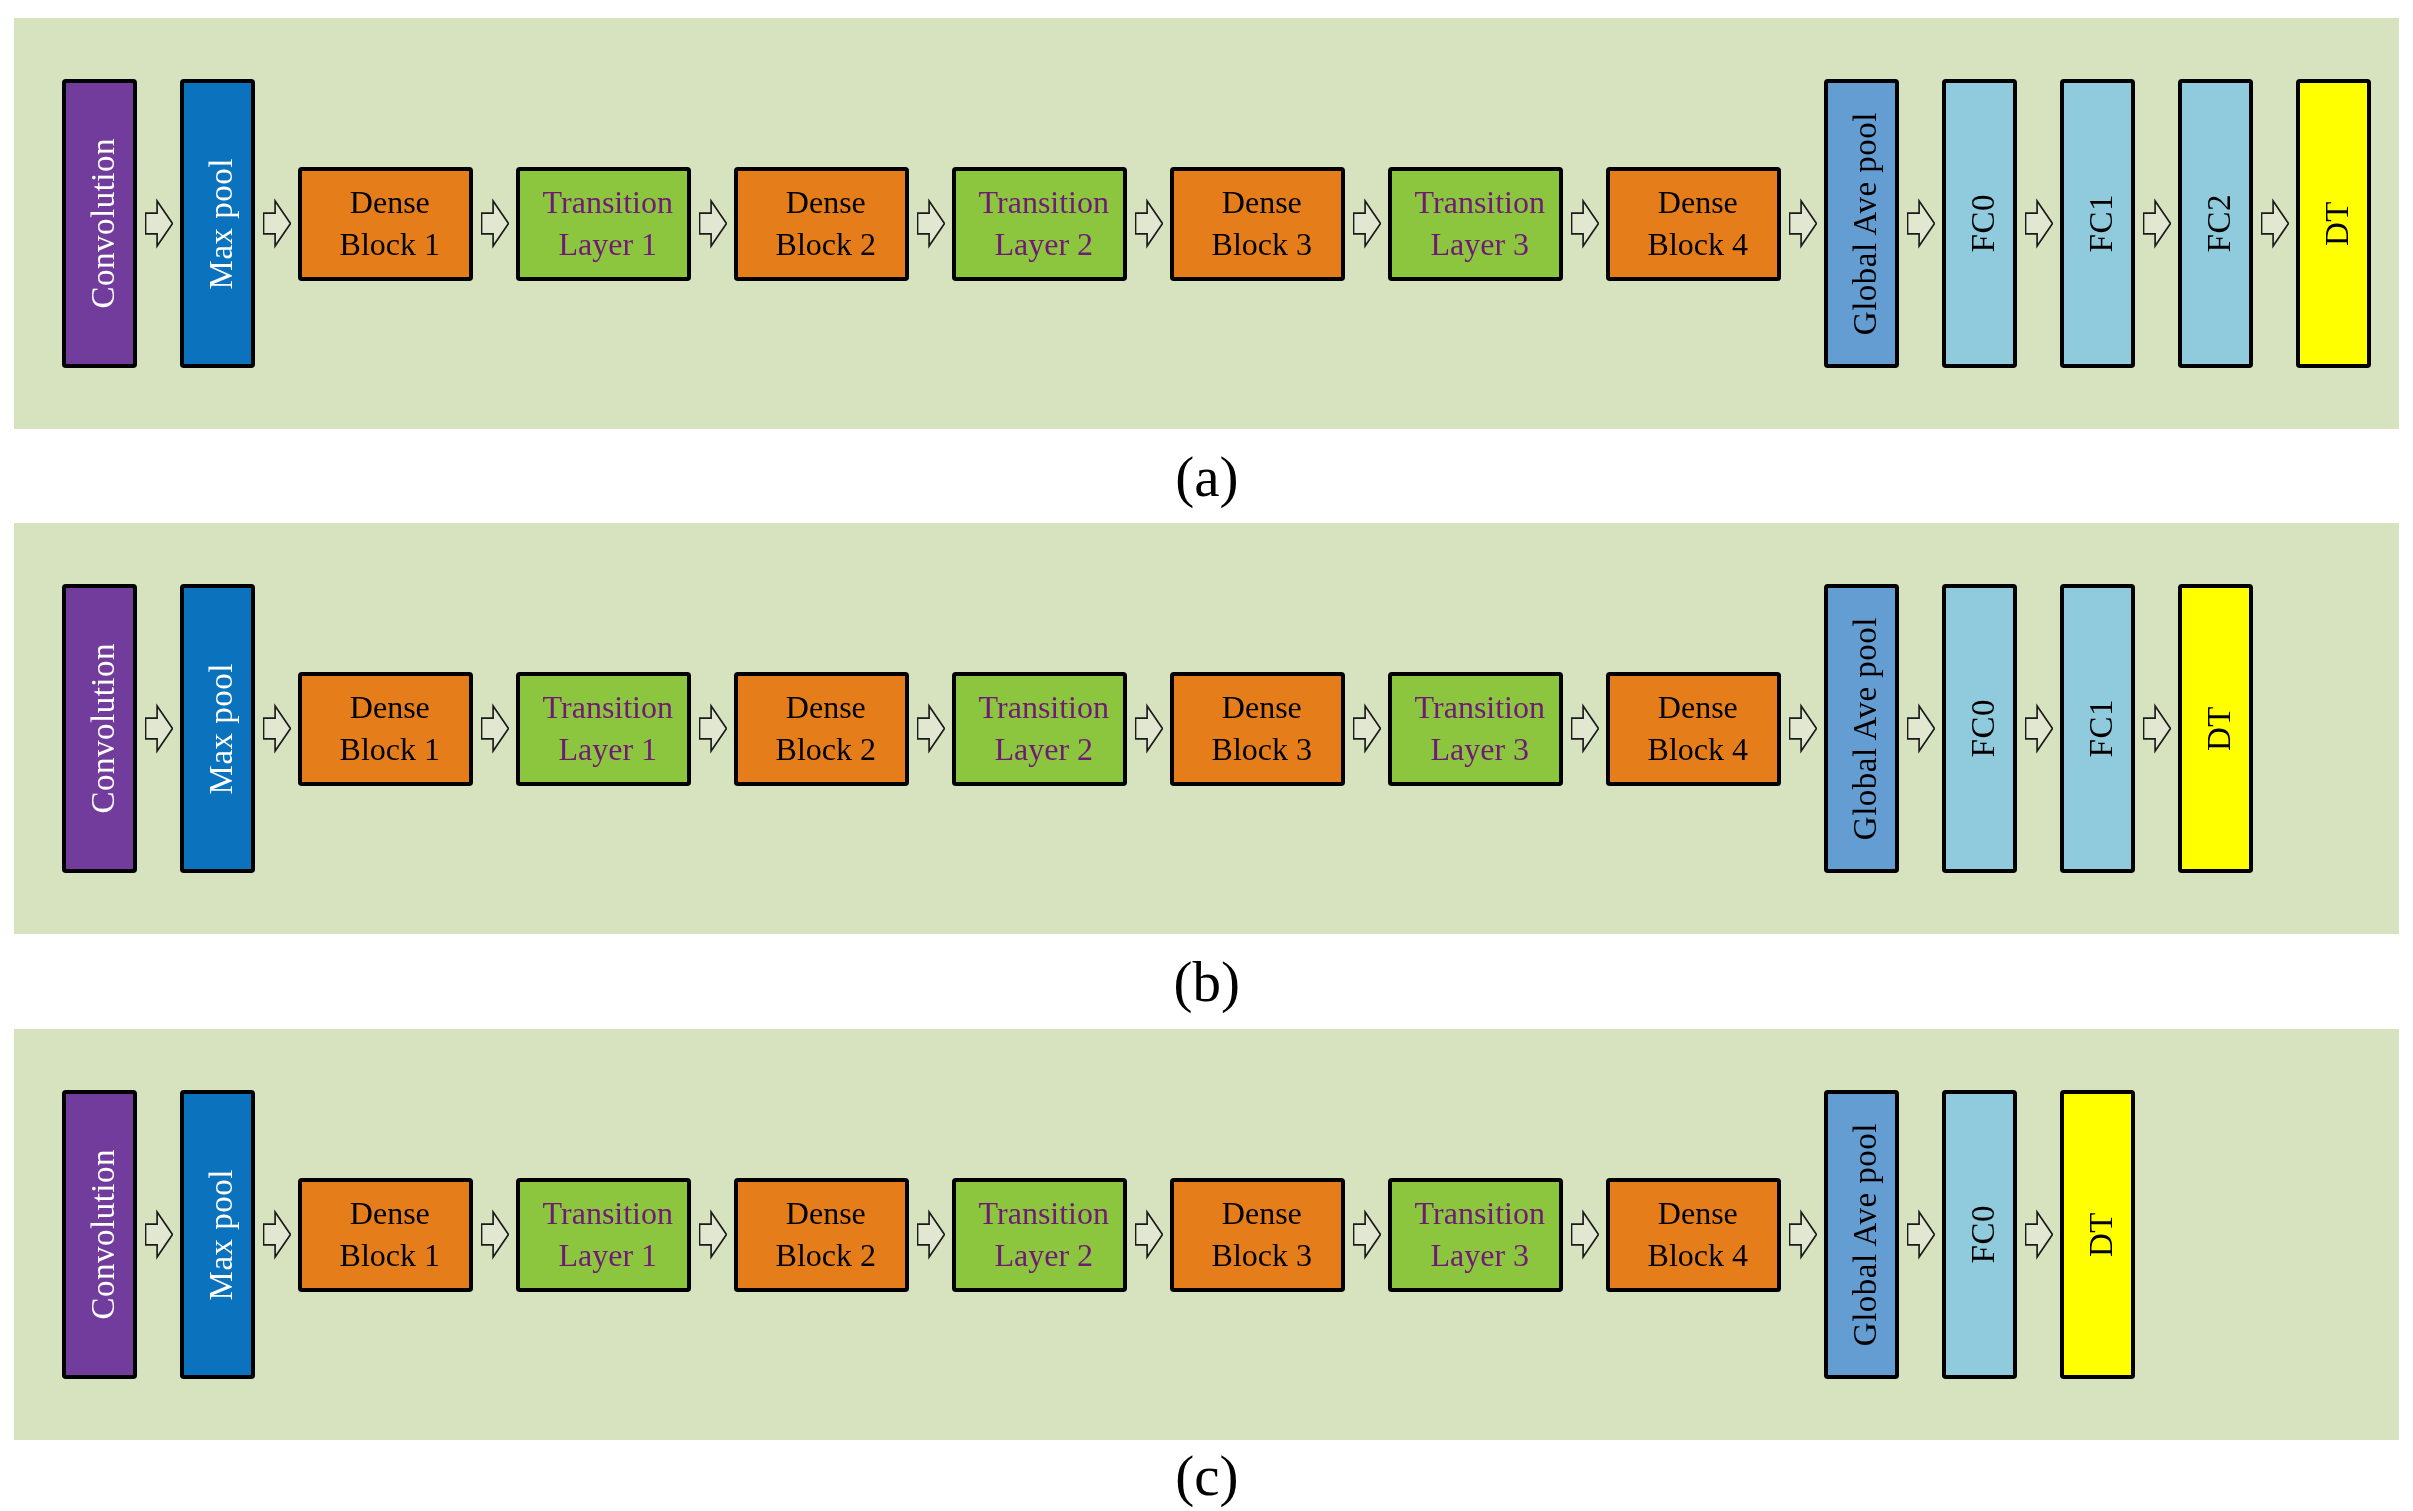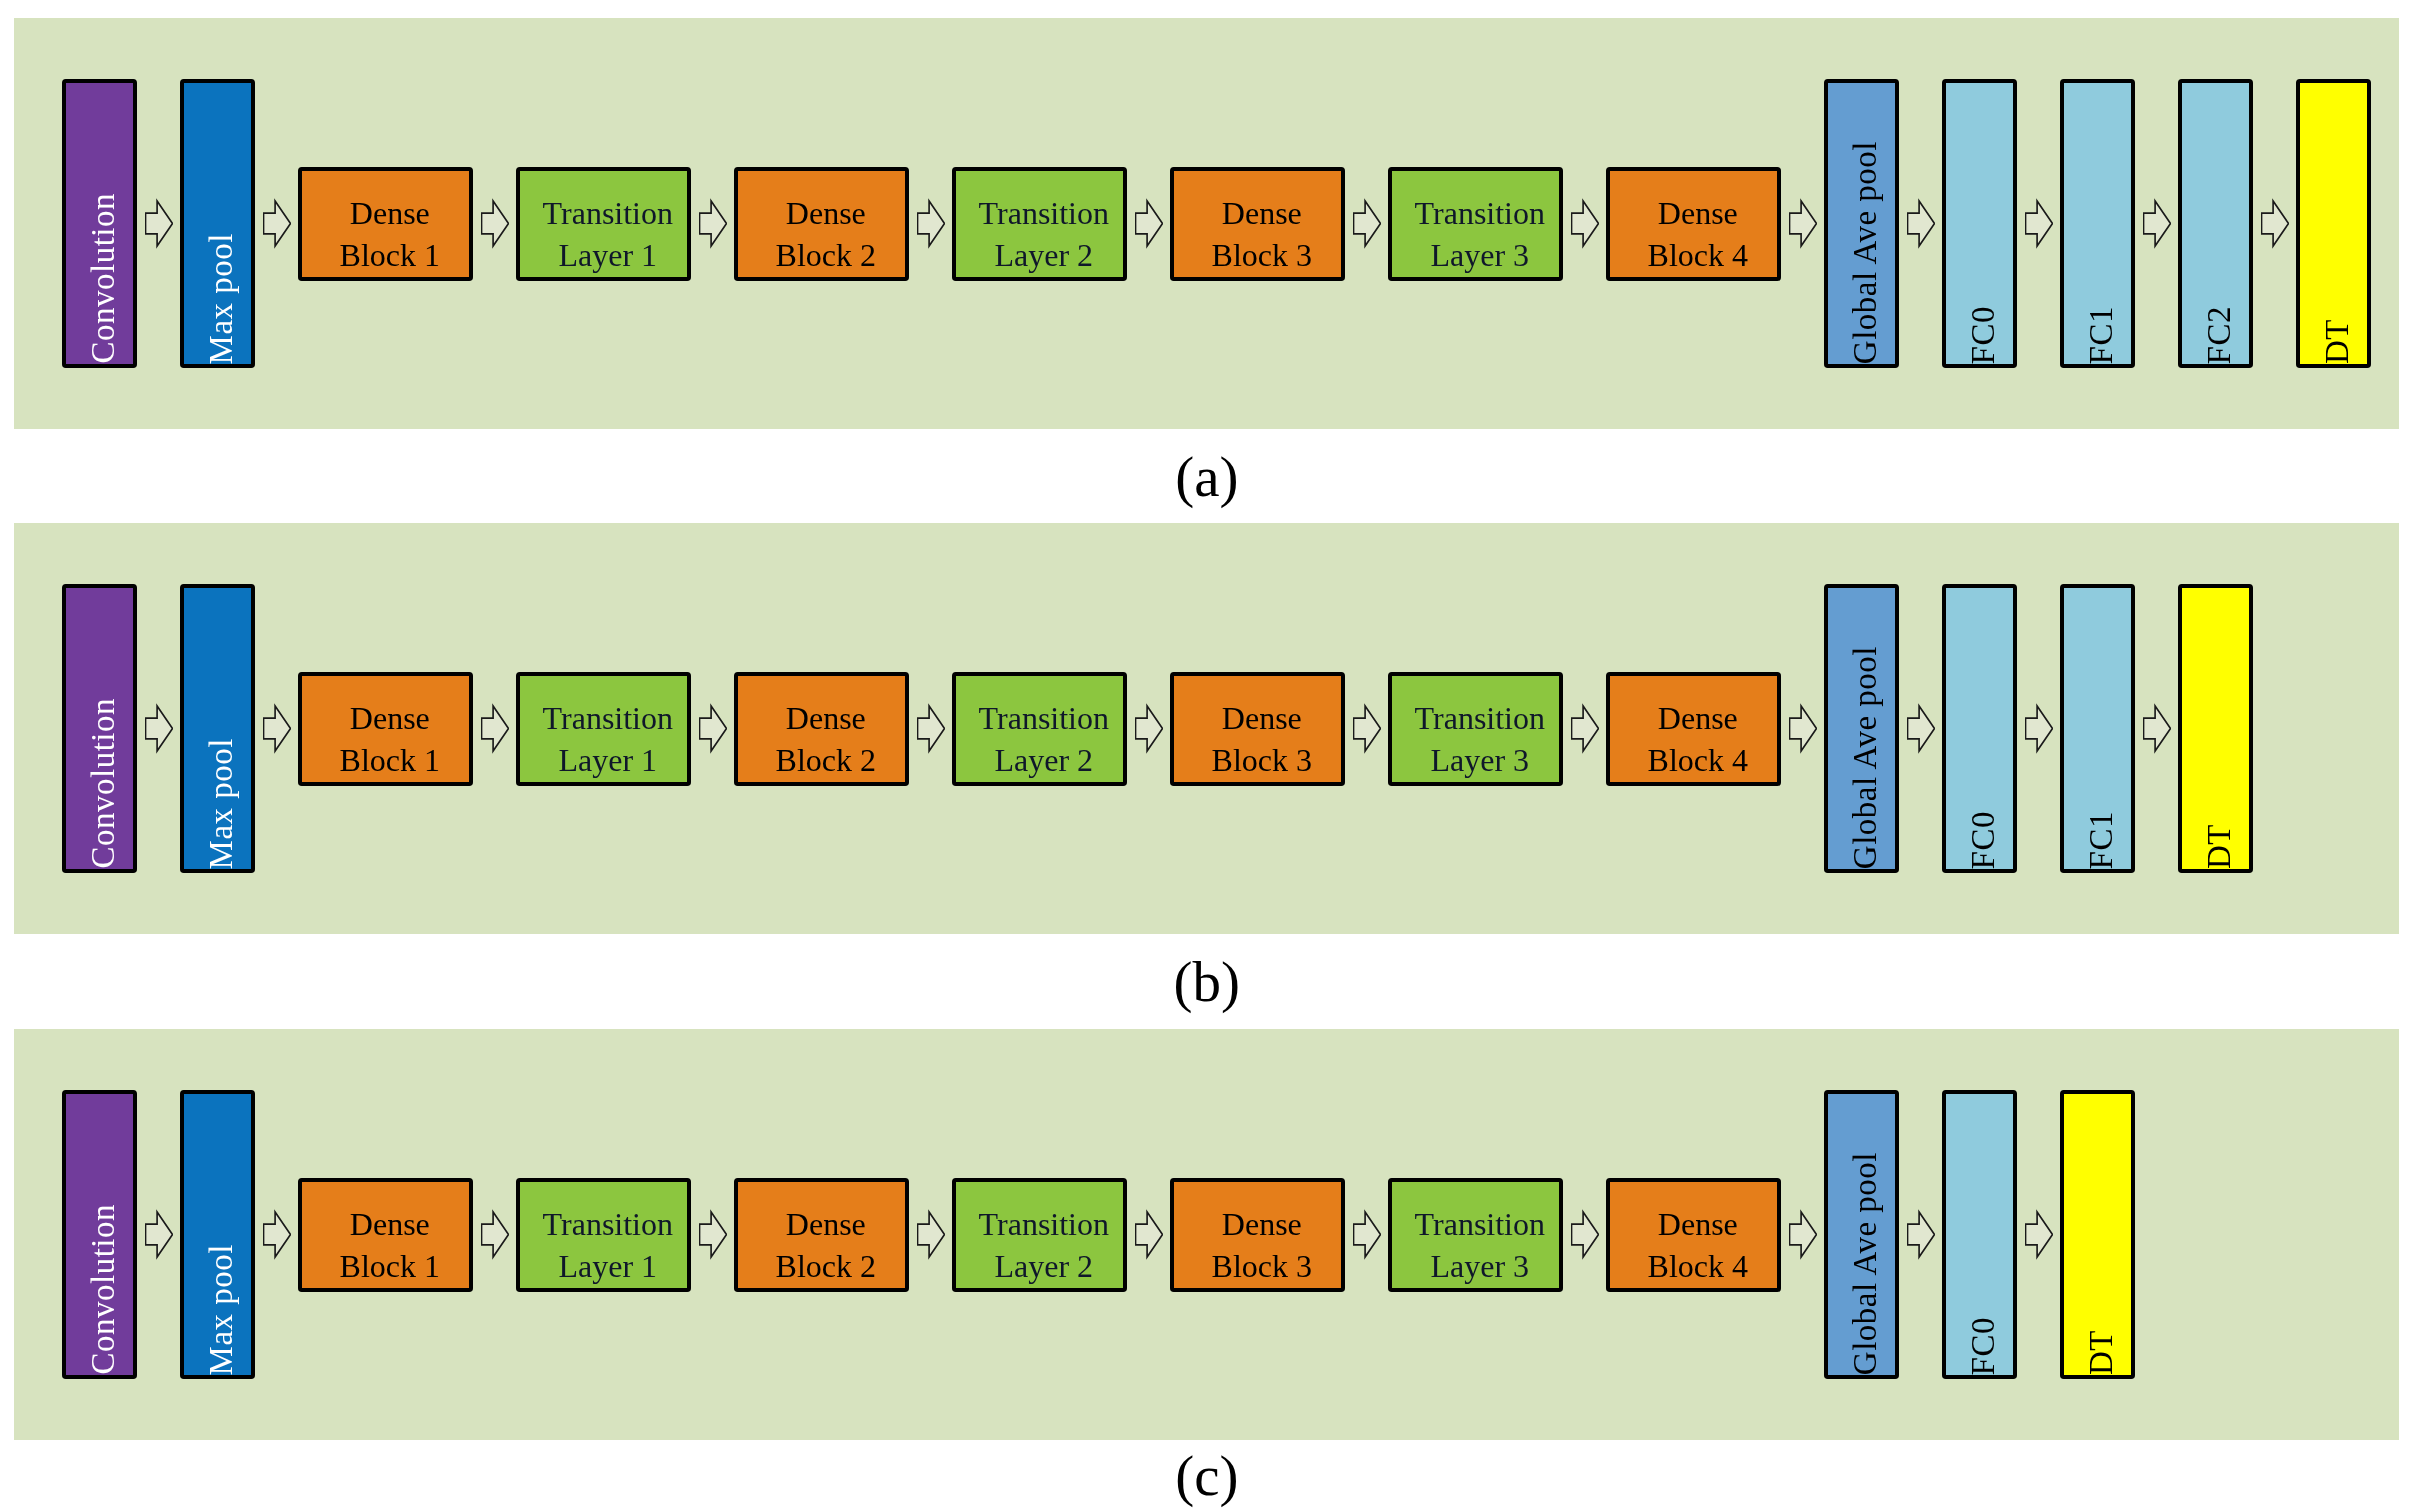--- a/index.html
+++ b/index.html
@@ -24,40 +24,40 @@
   }
   .cap-1 { height: 94px; }
   .cap-2 { height: 95px; }
   .cap-3 { height: 70px; }
 
   .block {
     box-sizing: border-box;
     flex: none;
     border: 4.4px solid #000;
     border-radius: 3.8px;
-    display: flex; align-items: flex-end; justify-content: center; padding-left: 8px;
+    display: flex; align-items: center; justify-content: center; padding-left: 8px;
   }
   .tall { width: 75px; height: 289px; }
   .wide {
     width: 175px; height: 114px;
     text-align: center;
     font-size: 32px; line-height: 1.3;
   }
   .vtext {
     display: block;
     writing-mode: vertical-rl;
     transform: rotate(180deg);
     font-size: 33px;
     letter-spacing: 0.5px;
     white-space: nowrap;
   }
   .conv    { background: #713C9B; color: #fff; }
   .maxpool { background: #0B73BE; color: #fff; }
   .dense   { background: #E57E1A; color: #000; }
-  .trans   { background: #8CC63F; color: #0f172a; }
+  .trans   { background: #8CC63F; color: #701a75; }
   .gap     { background: #649DD1; color: #000; }
   .fc      { background: #8FCBDD; color: #000; }
   .dt      { background: #FFFF00; color: #000; }
 
   .arrow {
     flex: none;
     width: 43px;
     display: flex; align-items: center; justify-content: center;
   }
   .arrow svg { display: block; }

